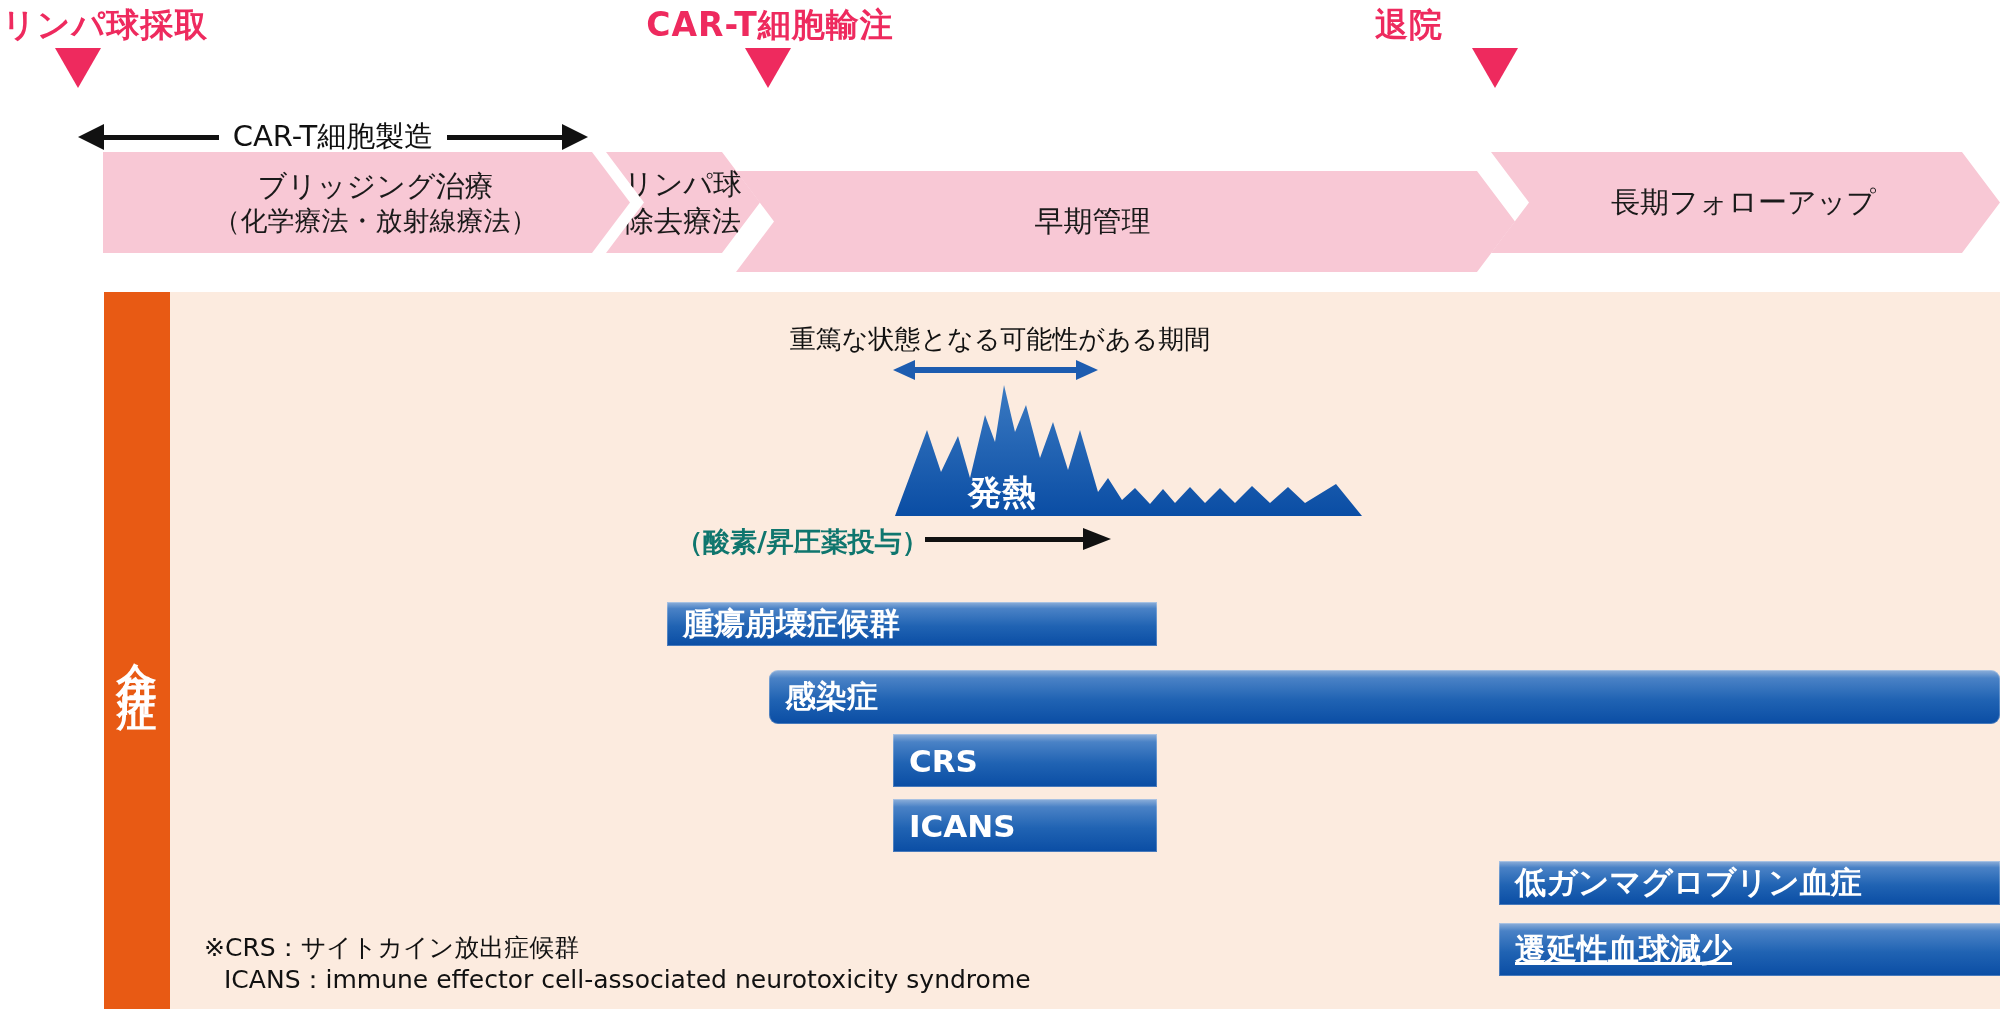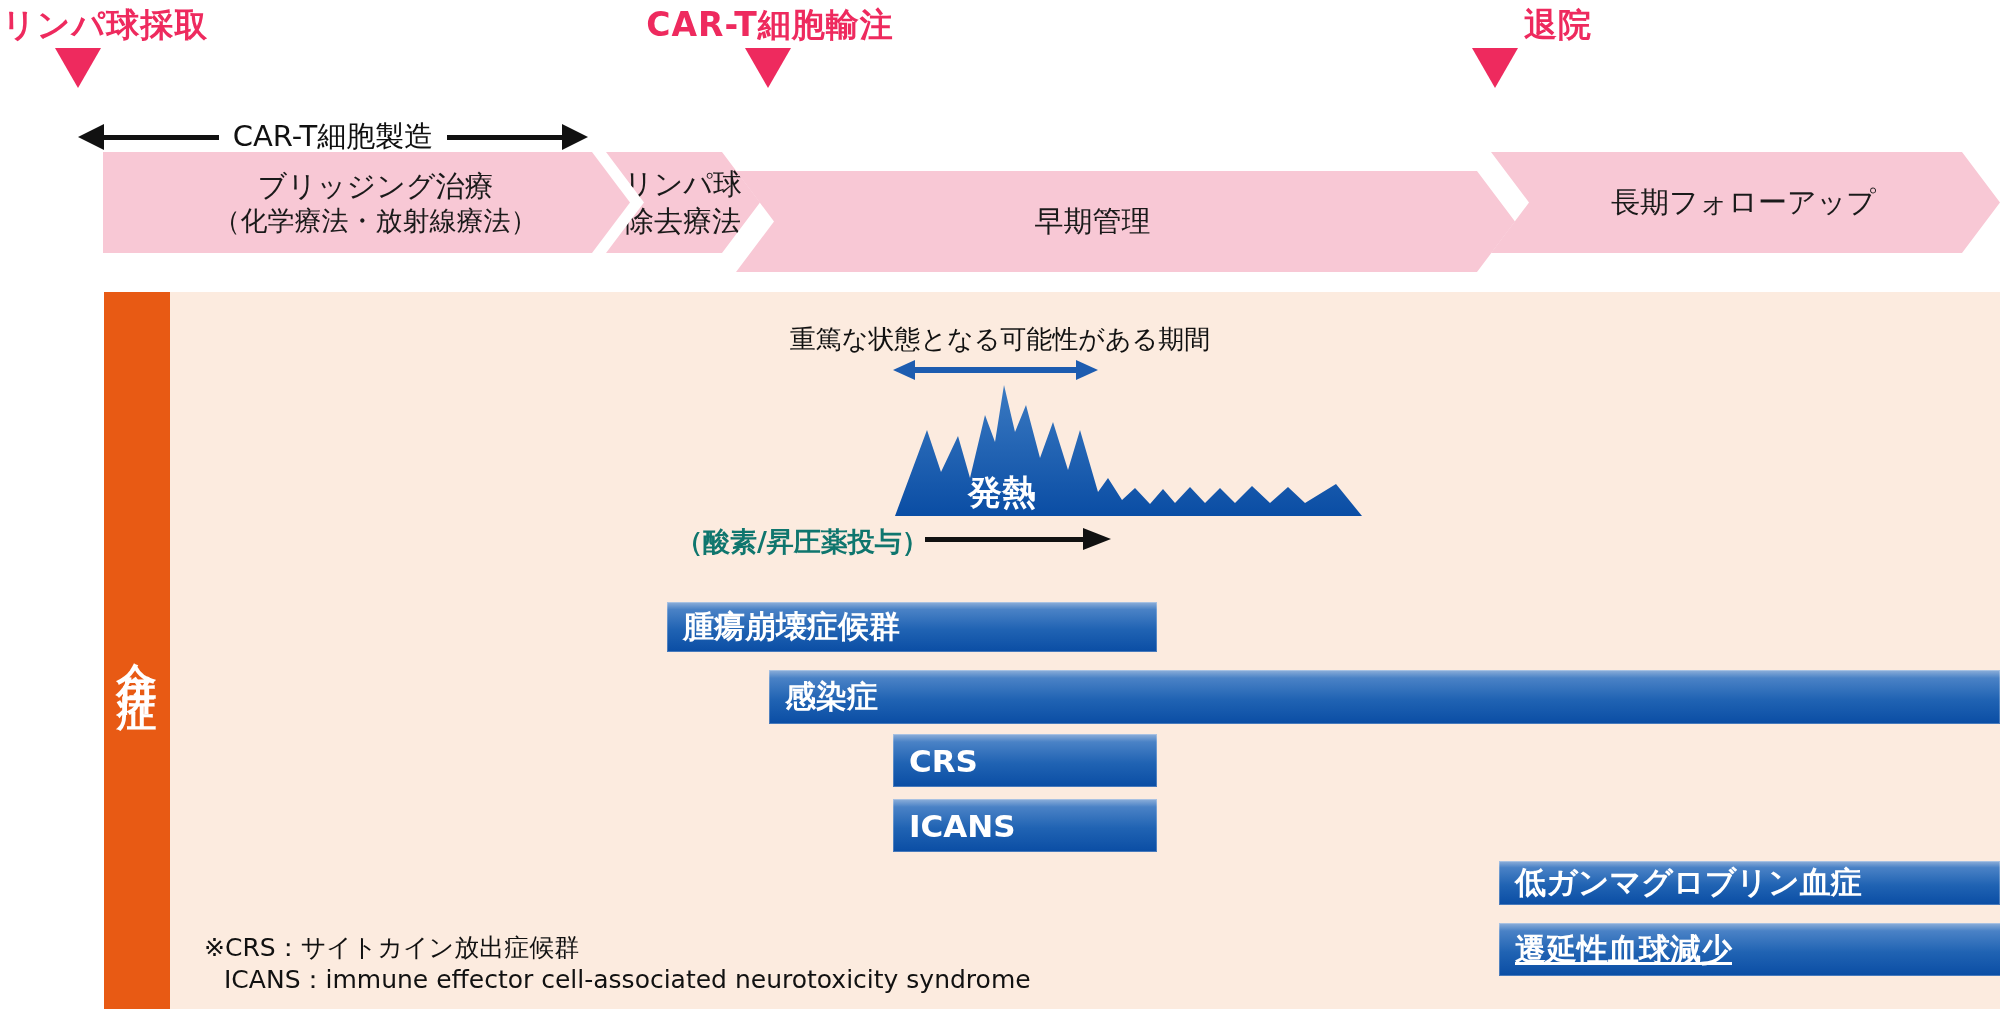--- a/index.html
+++ b/index.html
@@ -44,21 +44,21 @@
        box-shadow:inset 0 0 0 1px rgba(255,255,255,0.25);}
   .foot{font-size:25px;color:#111;white-space:nowrap;line-height:1.28;}
 </style>
 </head>
 <body>
 
 <div class="stage">
 
   <div class="abs ms-label" style="left:628px;top:3px;width:284px;text-align:center;">CAR-T細胞輸注</div>
   <div class="abs ms-label" style="left:2px;top:3px;">リンパ球採取</div>
-  <div class="abs ms-label" style="left:1524px;top:3px;">退院</div>
+  <div class="abs ms-label" style="left:1375px;top:3px;">退院</div>
 
   <div class="abs ms-tri" style="left:55px;top:48px;"></div>
   <div class="abs ms-tri" style="left:745px;top:48px;"></div>
   <div class="abs ms-tri" style="left:1472px;top:48px;"></div>
 
   <div class="abs mfg" style="left:78px;top:99px;width:510px;margin-top:20px;">
     <span class="tri-l"></span>
     <span class="line"></span>
     <span class="txt">CAR-T細胞製造</span>
     <span class="line"></span>
@@ -106,22 +106,22 @@
       395,107 412,123 443,104 469,136"></polygon>
   </svg>
   <div class="abs fever" style="left:942px;top:470px;">発熱</div>
 
   <div class="abs oxy" style="left:676px;top:524px;">（酸素/昇圧薬投与）</div>
   <div class="abs oxyarrow" style="left:925px;top:528px;width:186px;">
     <span class="line"></span>
     <span class="hr"></span>
   </div>
 
-  <div class="bar" style="left:667px;top:602px;width:490px;height:50px;">腫瘍崩壊症候群</div>
-  <div class="bar" style="left:769px;top:670px;width:1231px;height:54px;">感染症</div>
+  <div class="bar" style="left:667px;top:602px;width:490px;height:44px;">腫瘍崩壊症候群</div>
+  <div class="bar" style="left:769px;top:670px;width:1231px;height:54px;border-radius:9px;">感染症</div>
   <div class="bar" style="left:893px;top:734px;width:264px;height:53px;">CRS</div>
   <div class="bar" style="left:893px;top:799px;width:264px;height:53px;">ICANS</div>
   <div class="bar" style="left:1499px;top:861px;width:501px;height:44px;">低ガンマグロブリン血症</div>
   <div class="bar" style="left:1499px;top:923px;width:563px;height:53px;text-decoration:underline;">遷延性血球減少</div>
 
   <div class="abs foot" style="left:204px;top:932px;">※CRS：サイトカイン放出症候群</div>
   <div class="abs foot" style="left:224px;top:964px;">ICANS：immune effector cell-associated neurotoxicity syndrome</div>
 
 </div>
 

